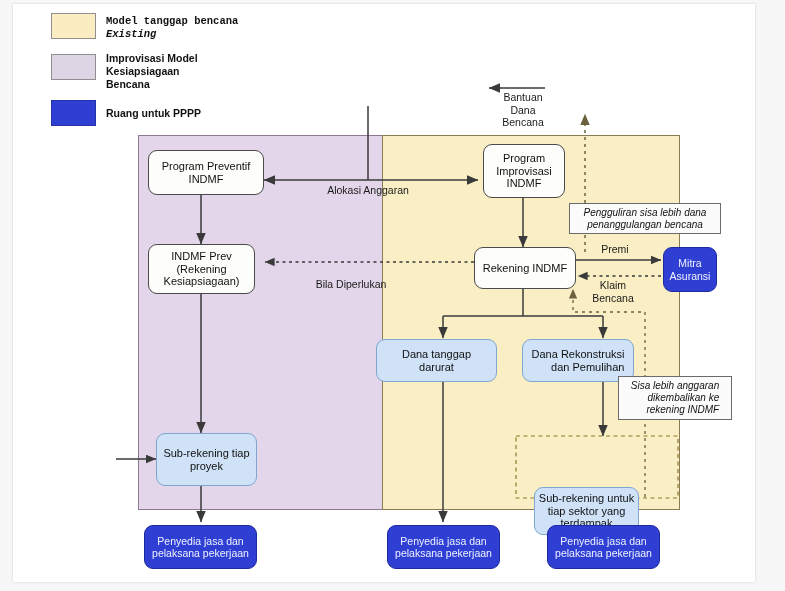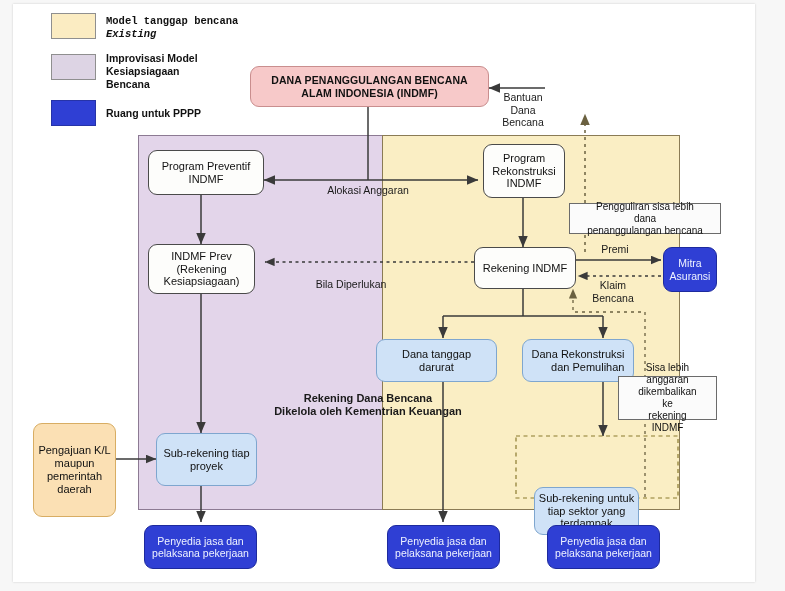--- a/index.html
+++ b/index.html
@@ -9,41 +9,37 @@
   .panel{position:absolute;box-sizing:border-box;}
   .panel-purple{background:#e3d5ea;border:1.5px solid #8c7a93;}
   .panel-yellow{background:#faeec4;border:1.5px solid #8a7b55;}
   .node{position:absolute;box-sizing:border-box;display:flex;align-items:center;justify-content:center;text-align:center;line-height:1.18;}
   .rnd{border-radius:9px;}
   .white-node{background:#fdfdfb;border:1.4px solid #4a4a4a;color:#111;font-size:11px;}
   .blue-lt{background:#cfe2f7;border:1.3px solid #7ea6cf;color:#111;font-size:11px;}
   .blue-solid{background:#2f3fd4;border:1.3px solid #1d2a9e;color:#eef2ff;font-size:10.5px;}
   .pink-node{background:#f7c9c9;border:1.3px solid #c98e8e;color:#111;font-weight:bold;font-size:10.5px;letter-spacing:.1px;}
   .orange-node{background:#fbe0b4;border:1.3px solid #d8ad63;color:#111;font-size:11px;}
-  .note{position:absolute;box-sizing:border-box;background:#fbfbfb;border:1.2px solid #6b6b6b;color:#111;font-size:10px;text-align:center;display:flex;align-items:center;justify-content:center;line-height:1.2;padding:1px 15px;}
+  .note{position:absolute;box-sizing:border-box;background:#fbfbfb;border:1.2px solid #6b6b6b;color:#111;font-size:10px;text-align:center;display:flex;align-items:center;justify-content:center;line-height:1.2;padding:1px 3px;font-style:italic;}
   .lbl{position:absolute;color:#1a1a1a;font-size:10.5px;line-height:1.2;text-align:center;}
   .lbl-bold{font-weight:bold;font-size:11px;}
   .legend-sw{position:absolute;box-sizing:border-box;width:45px;height:26px;}
   .legend-tx{position:absolute;font-size:10.5px;font-weight:bold;color:#111;line-height:1.25;}
   svg.wires{position:absolute;left:0;top:0;width:742px;height:578px;overflow:visible;pointer-events:none;}
   .it{font-style:italic;}
 </style>
 </head>
 <body>
 
 <div id="canvas">
   <div id="page">
 
     <div class="panel panel-purple" style="left:125px;top:131px;width:245px;height:375px;"></div>
     <div class="panel panel-yellow" style="left:369px;top:131px;width:298px;height:375px;"></div>
 
-    <div class="lbl lbl-bold" style="left:205px;top:388px;width:300px;text-align:center;">
-      <div>Rekening Dana Bencana</div>
-      <div>Dikelola oleh Kementrian Keuangan</div>
-    </div>
 
     <svg class="wires">
       <defs>
         <marker id="ah" markerWidth="9" markerHeight="9" refX="7.4" refY="3.2" orient="auto">
           <path d="M0,0 L7.6,3.2 L0,6.4 z" fill="#3a3a3a"></path>
         </marker>
         <marker id="ahd" markerWidth="9" markerHeight="9" refX="7.4" refY="3.2" orient="auto">
           <path d="M0,0 L7.6,3.2 L0,6.4 z" fill="#6b6140"></path>
         </marker>
       </defs>
@@ -99,39 +95,33 @@
       <div>Improvisasi Model</div>
       <div>Kesiapsiagaan</div>
       <div>Bencana</div>
     </div>
 
     <div class="legend-sw" style="left:38px;top:96px;background:#2f3fd4;border:1.4px solid #2633a8;"></div>
     <div class="legend-tx" style="left:93px;top:103px;">
       <div>Ruang untuk PPPP</div>
     </div>
 
-    <div class="node rnd pink-node" style="left:237px;top:62px;width:239px;height:41px;">
-      <div>
-        <div>DANA PENANGGULANGAN BENCANA</div>
-        <div>ALAM INDONESIA (INDMF)</div>
-      </div>
-    </div>
 
 
     <div class="node rnd white-node" style="left:135px;top:146px;width:116px;height:45px;">
       <div>
         <div>Program Preventif</div>
         <div>INDMF</div>
       </div>
     </div>
 
     <div class="node rnd white-node" style="left:470px;top:140px;width:82px;height:54px;">
       <div>
         <div>Program</div>
-        <div>Rekonstruksi</div>
+        <div>Improvisasi</div>
         <div>INDMF</div>
       </div>
     </div>
 
     <div class="node rnd white-node" style="left:135px;top:240px;width:107px;height:50px;">
       <div>
         <div>INDMF Prev</div>
         <div>(Rekening</div>
         <div>Kesiapsiagaan)</div>
       </div>
@@ -170,28 +160,20 @@
       </div>
     </div>
 
     <div class="node rnd blue-lt" style="left:143px;top:429px;width:101px;height:53px;">
       <div>
         <div>Sub-rekening tiap</div>
         <div>proyek</div>
       </div>
     </div>
 
-    <div class="node rnd orange-node" style="left:20px;top:419px;width:83px;height:94px;">
-      <div>
-        <div>Pengajuan K/L</div>
-        <div>maupun</div>
-        <div>pemerintah</div>
-        <div>daerah</div>
-      </div>
-    </div>
 
     <div class="node rnd blue-solid" style="left:131px;top:521px;width:113px;height:44px;">
       <div>
         <div>Penyedia jasa dan</div>
         <div>pelaksana pekerjaan</div>
       </div>
     </div>
 
     <div class="node rnd blue-solid" style="left:374px;top:521px;width:113px;height:44px;">
       <div>
@@ -207,21 +189,21 @@
       </div>
     </div>
 
     <div class="note" style="left:556px;top:199px;width:152px;height:31px;">
       <div>
         <div>Pengguliran sisa lebih dana</div>
         <div>penanggulangan bencana</div>
       </div>
     </div>
 
-    <div class="note" style="left:605px;top:372px;width:99px;height:44px;">
+    <div class="note" style="left:605px;top:372px;width:114px;height:44px;text-align:right;">
       <div>
         <div>Sisa lebih anggaran</div>
         <div>dikembalikan ke</div>
         <div>rekening INDMF</div>
       </div>
     </div>
 
     <div class="lbl" style="left:480px;top:87px;width:60px;">
       <div>Bantuan</div>
       <div>Dana</div>

